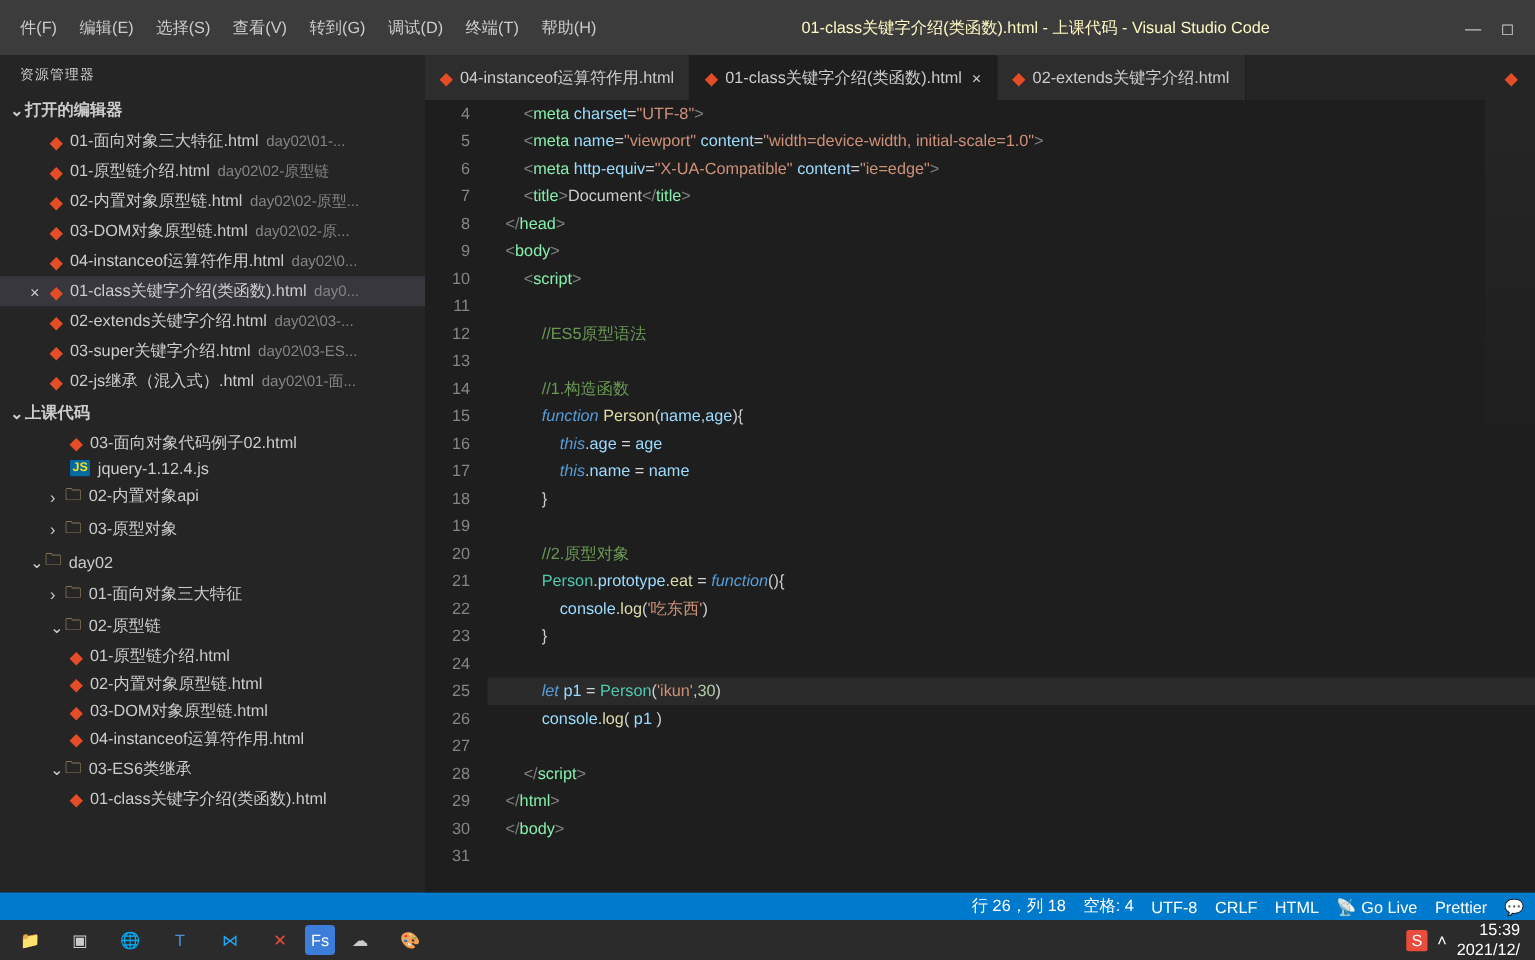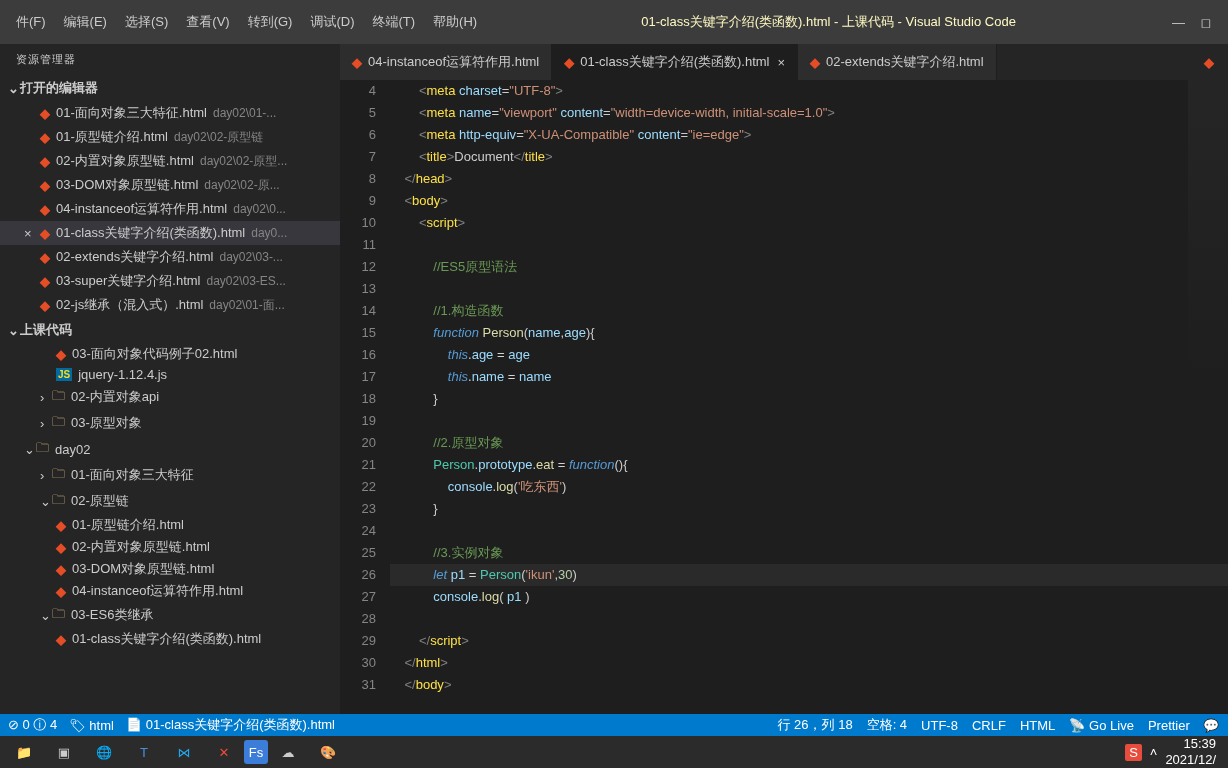--- a/index.html
+++ b/index.html
@@ -34,21 +34,21 @@
 .tab.active { background: #1e1e1e; }
 .tab-close { margin-left: 8px; color: #cccccc; }
 .code-area { flex: 1; display: flex; font-family: Consolas, monospace; font-size: 14px; overflow: hidden; position: relative; }
 .gutter { width: 50px; text-align: right; color: #858585; padding-right: 14px; user-select: none; }
 .gutter div { height: 22px; line-height: 22px; }
 .code { flex: 1; }
 .code-line { height: 22px; line-height: 22px; white-space: pre; }
 .code-line.hl { background: #2a2a2a; }
 .minimap { position: absolute; right: 0; top: 36px; width: 40px; height: 300px; background: linear-gradient(#2d2d2d, #1e1e1e); opacity: 0.5; }
 .tk-tag { color: #808080; }
-.tk-name { color: #fde047; }
+.tk-name { color: #86efac; }
 .tk-attr { color: #9cdcfe; }
 .tk-str { color: #ce9178; }
 .tk-cmt { color: #6a9955; }
 .tk-kw { color: #569cd6; font-style: italic; }
 .tk-fn { color: #dcdcaa; }
 .tk-var { color: #9cdcfe; }
 .tk-num { color: #b5cea8; }
 .tk-type { color: #4ec9b0; }
 .tk-op { color: #d4d4d4; }
 .statusbar { height: 22px; background: #007acc; display: flex; align-items: center; color: #ffffff; font-size: 12px; padding: 0 8px; }
@@ -277,39 +277,33 @@
           <div class="code-line">            <span class="tk-kw">function</span> <span class="tk-fn">Person</span>(<span class="tk-var">name</span>,<span class="tk-var">age</span>){</div>
           <div class="code-line">                <span class="tk-kw">this</span>.<span class="tk-var">age</span> <span class="tk-op">=</span> <span class="tk-var">age</span></div>
           <div class="code-line">                <span class="tk-kw">this</span>.<span class="tk-var">name</span> <span class="tk-op">=</span> <span class="tk-var">name</span></div>
           <div class="code-line">            }</div>
           <div class="code-line"></div>
           <div class="code-line">            <span class="tk-cmt">//2.原型对象</span></div>
           <div class="code-line">            <span class="tk-type">Person</span>.<span class="tk-var">prototype</span>.<span class="tk-fn">eat</span> <span class="tk-op">=</span> <span class="tk-kw">function</span>(){</div>
           <div class="code-line">                <span class="tk-var">console</span>.<span class="tk-fn">log</span>(<span class="tk-str">'吃东西'</span>)</div>
           <div class="code-line">            }</div>
           <div class="code-line"></div>
-          <div class="code-line">            <span class="tk-cmt">//3.实例对象</span></div>
           <div class="code-line hl">            <span class="tk-kw">let</span> <span class="tk-var">p1</span> <span class="tk-op">=</span> <span class="tk-type">Person</span>(<span class="tk-str">'ikun'</span>,<span class="tk-num">30</span>)</div>
           <div class="code-line">            <span class="tk-var">console</span>.<span class="tk-fn">log</span>( <span class="tk-var">p1</span> )</div>
           <div class="code-line"></div>
           <div class="code-line">        <span class="tk-tag">&lt;/</span><span class="tk-name">script</span><span class="tk-tag">&gt;</span></div>
           <div class="code-line">    <span class="tk-tag">&lt;/</span><span class="tk-name">html</span><span class="tk-tag">&gt;</span></div>
           <div class="code-line">    <span class="tk-tag">&lt;/</span><span class="tk-name">body</span><span class="tk-tag">&gt;</span></div>
         </div>
     </div>
     <div class="minimap"></div>
   </div>
 </div>
 
 <div class="statusbar">
-  <div class="sb-left">
-    <span class="sb-item">⊘ <span>0</span> ⓘ <span>4</span></span>
-    <span class="sb-item">🏷 <span>html</span></span>
-    <span class="sb-item">📄 <span>01-class关键字介绍(类函数).html</span></span>
-  </div>
   <div class="sb-right">
     <span class="sb-item">行 26，列 18</span>
     <span class="sb-item">空格: 4</span>
     <span class="sb-item">UTF-8</span>
     <span class="sb-item">CRLF</span>
     <span class="sb-item">HTML</span>
     <span class="sb-item">📡 <span>Go Live</span></span>
     <span class="sb-item">Prettier</span>
     <span class="sb-item">💬</span>
   </div>

